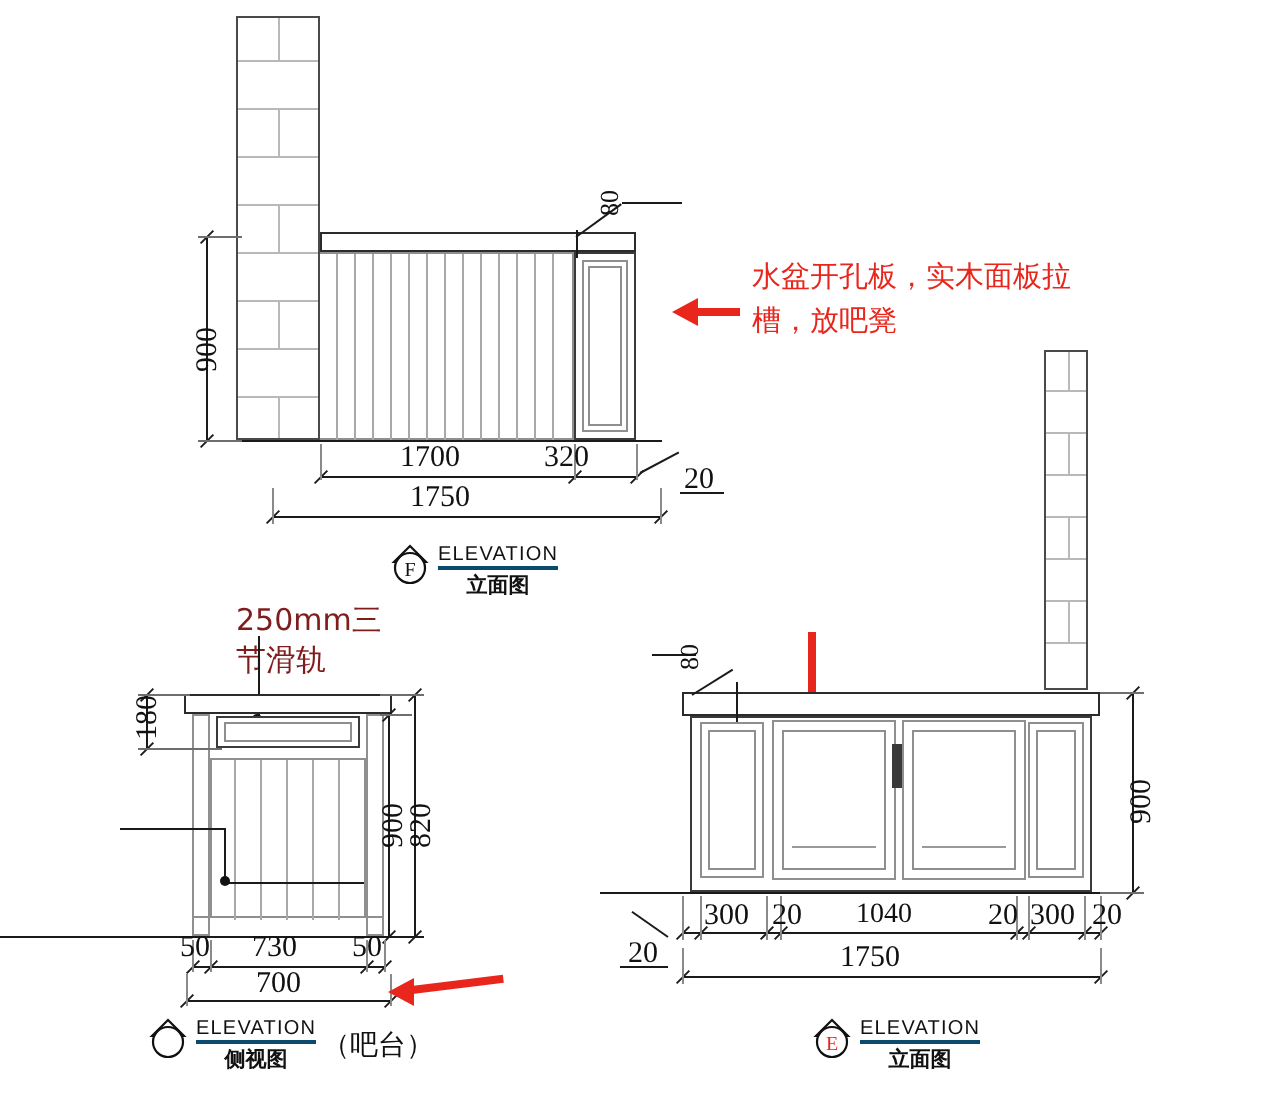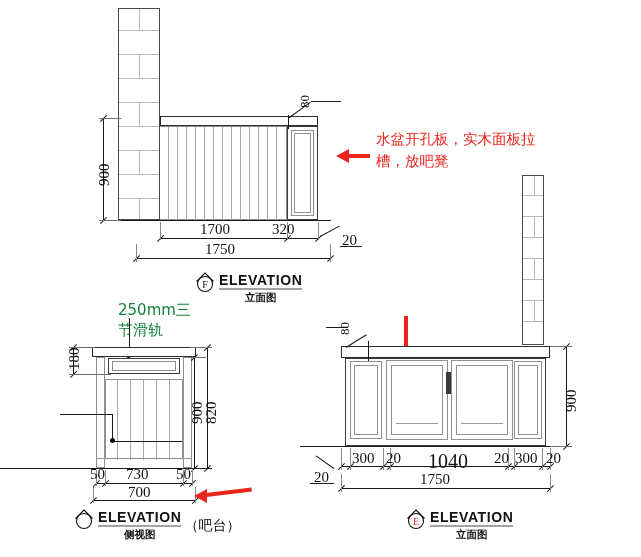--- a/index.html
+++ b/index.html
@@ -127,25 +127,25 @@
   
   .elev-tag {
     position: absolute;
     display: flex;
     align-items: flex-start;
   }
   .elev-sym { position: relative; width: 24px; height: 22px; }
   .elev-txt { margin-left: 2px; }
   .elev-en {
     font-family: "Liberation Sans", sans-serif;
-    font-size: 14px;
-    font-weight: bold;
+    font-size: 10px;
+    font-weight: normal;
     letter-spacing: 0.6px;
     color: #111;
-    border-bottom: 2px solid #a3a3a3;
+    border-bottom: 2px solid #0c4a6e;
     padding-bottom: 0px;
     display: block;
   }
   .elev-cn {
     font-family: "DejaVu Sans", sans-serif;
     font-size: 10.5px;
     font-weight: bold;
     color: #111;
     display: block;
     text-align: center;
@@ -158,21 +158,21 @@
     margin-left: 3px;
     align-self: center;
   }
 
   
   .cnlabel {
     position: absolute;
     font-family: "DejaVu Sans", sans-serif;
     font-size: 14px;
     line-height: 19px;
-    color: #15803d;
+    color: #7f1d1d;
     white-space: pre-line;
   }
   .leader-v { position: absolute; border-left: 1px solid #1a1a1a; width: 0; }
   .leader-diag {
     position: absolute;
     height: 0;
     border-top: 1px solid #1a1a1a;
     transform-origin: left center;
   }
   .dot {
@@ -429,21 +429,21 @@
   <div class="vline thin" style="left:350px; top:448px; height:22px;"></div>
   <div class="vline thin" style="left:383px; top:448px; height:22px;"></div>
   <div class="vline thin" style="left:390px; top:448px; height:22px;"></div>
   <div class="vline thin" style="left:508px; top:448px; height:22px;"></div>
   <div class="vline thin" style="left:514px; top:448px; height:22px;"></div>
   <div class="vline thin" style="left:542px; top:448px; height:22px;"></div>
   <div class="vline thin" style="left:550px; top:448px; height:22px;"></div>
 
   <div class="dimtxt" style="left:352px; top:450px; font-size:15px;">300</div>
   <div class="dimtxt" style="left:386px; top:450px; font-size:15px;">20</div>
-  <div class="dimtxt" style="left:428px; top:450px; font-size:20px;">1040</div>
+  <div class="dimtxt" style="left:428px; top:450px; font-size:14px;">1040</div>
   <div class="dimtxt" style="left:494px; top:450px; font-size:15px;">20</div>
   <div class="dimtxt" style="left:515px; top:450px; font-size:15px;">300</div>
   <div class="dimtxt" style="left:546px; top:450px; font-size:15px;">20</div>
 
   <div class="leader-diag" style="left:334px; top:468px; width:22px; transform:rotate(-145deg);"></div>
   <div class="hline" style="left:310px; top:483px; width:24px;"></div>
   <div class="dimtxt" style="left:314px; top:469px; font-size:15px;">20</div>
 
   <div class="hline" style="left:341px; top:488px; width:209px;"></div>
   <div class="tick" style="left:341px; top:484px;"></div>

